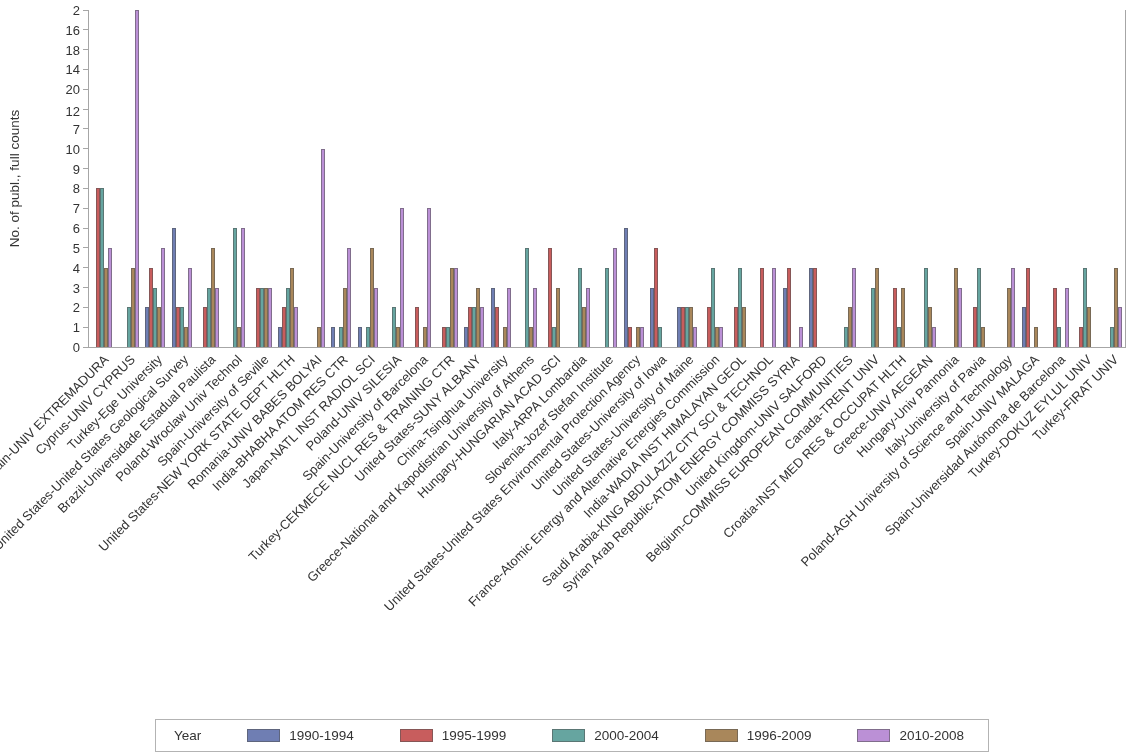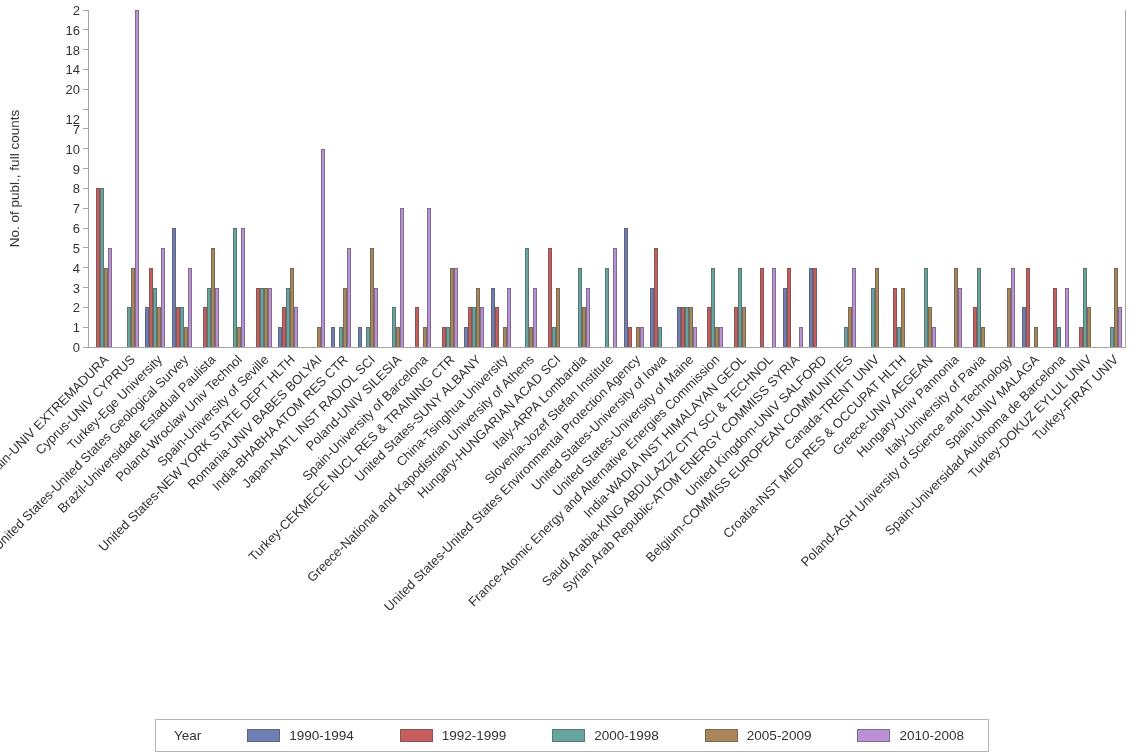--- a/index.html
+++ b/index.html
@@ -73,21 +73,21 @@
         <div class="ytick-label" style="top: 198.235px;">7</div>
         <div class="ytick" style="top: 177.912px;"></div>
         <div class="ytick-label" style="top: 178.412px;">8</div>
         <div class="ytick" style="top: 158.088px;"></div>
         <div class="ytick-label" style="top: 158.588px;">9</div>
         <div class="ytick" style="top: 138.265px;"></div>
         <div class="ytick-label" style="top: 138.765px;">10</div>
         <div class="ytick" style="top: 118.441px;"></div>
         <div class="ytick-label" style="top: 118.941px;">7</div>
         <div class="ytick" style="top: 98.6176px;"></div>
-        <div class="ytick-label" style="top: 109px; margin-left: 28px;">12</div>
+        <div class="ytick-label" style="top: 101px; margin-left: 28px;">12</div>
         <div class="ytick" style="top: 78.7941px;"></div>
         <div class="ytick-label" style="top: 79.2941px;">20</div>
         <div class="ytick" style="top: 58.9706px;"></div>
         <div class="ytick-label" style="top: 59.4706px;">14</div>
         <div class="ytick" style="top: 39.1471px;"></div>
         <div class="ytick-label" style="top: 39.6471px;">18</div>
         <div class="ytick" style="top: 19.3235px;"></div>
         <div class="ytick-label" style="top: 19.8235px;">16</div>
         <div class="ytick" style="top: -0.5px;"></div>
         <div class="ytick-label" style="top: 0px;">2</div>
@@ -490,29 +490,29 @@
     </div>
 
   <div class="legend">
     <span class="legend-title">Year</span>
   <div class="legend-item">
         <span class="legend-swatch" style="background: rgb(111, 126, 179);"></span>
         <span class="legend-label">1990-1994</span>
       </div>
       <div class="legend-item">
         <span class="legend-swatch" style="background: rgb(200, 93, 93);"></span>
-        <span class="legend-label">1992-1999</span>
+        <span class="legend-label">1995-1999</span>
       </div>
       <div class="legend-item">
         <span class="legend-swatch" style="background: rgb(102, 165, 160);"></span>
-        <span class="legend-label">2000-1998</span>
+        <span class="legend-label">2000-2004</span>
       </div>
       <div class="legend-item">
         <span class="legend-swatch" style="background: rgb(169, 135, 91);"></span>
-        <span class="legend-label">2005-2009</span>
+        <span class="legend-label">1996-2009</span>
       </div>
       <div class="legend-item">
         <span class="legend-swatch" style="background: rgb(187, 144, 214);"></span>
         <span class="legend-label">2010-2008</span>
       </div>
     </div>
 
 </div>
 
 </body></html>

